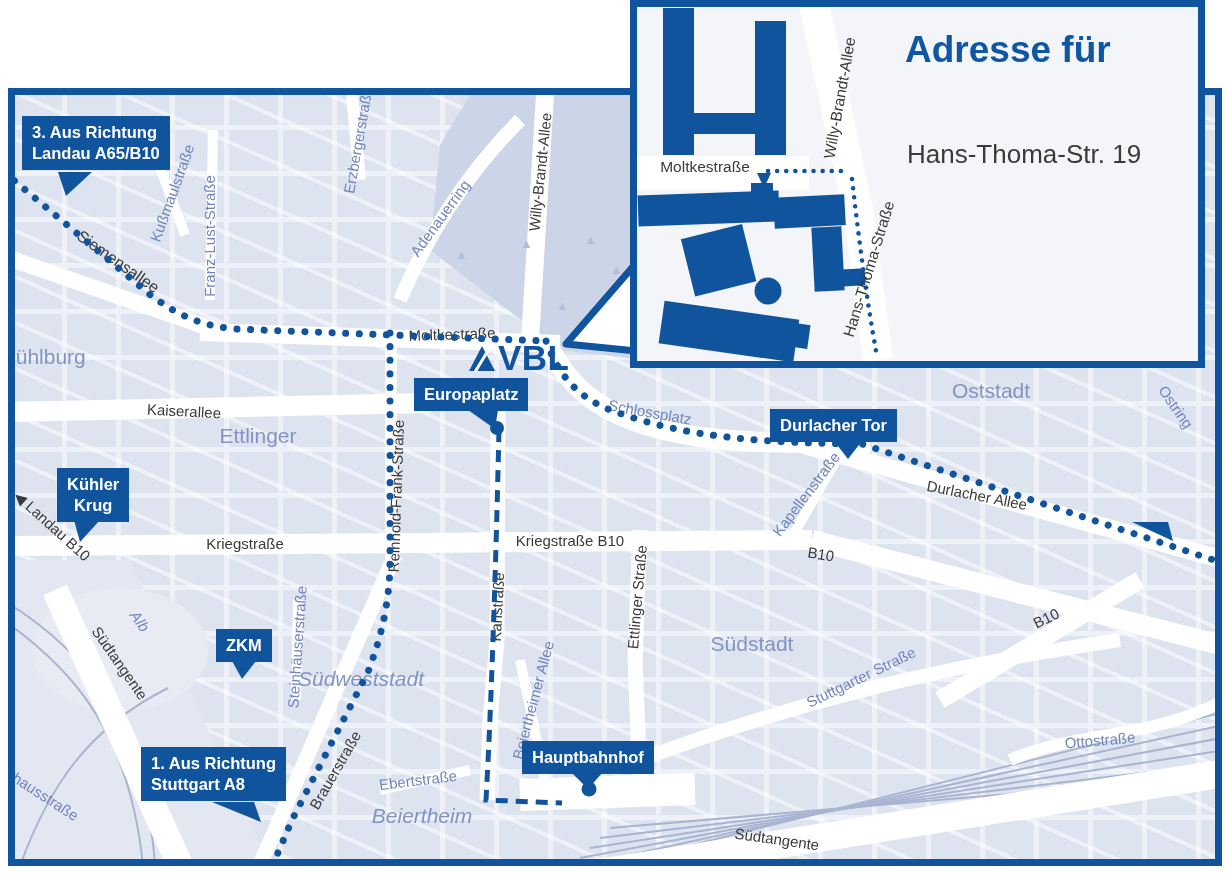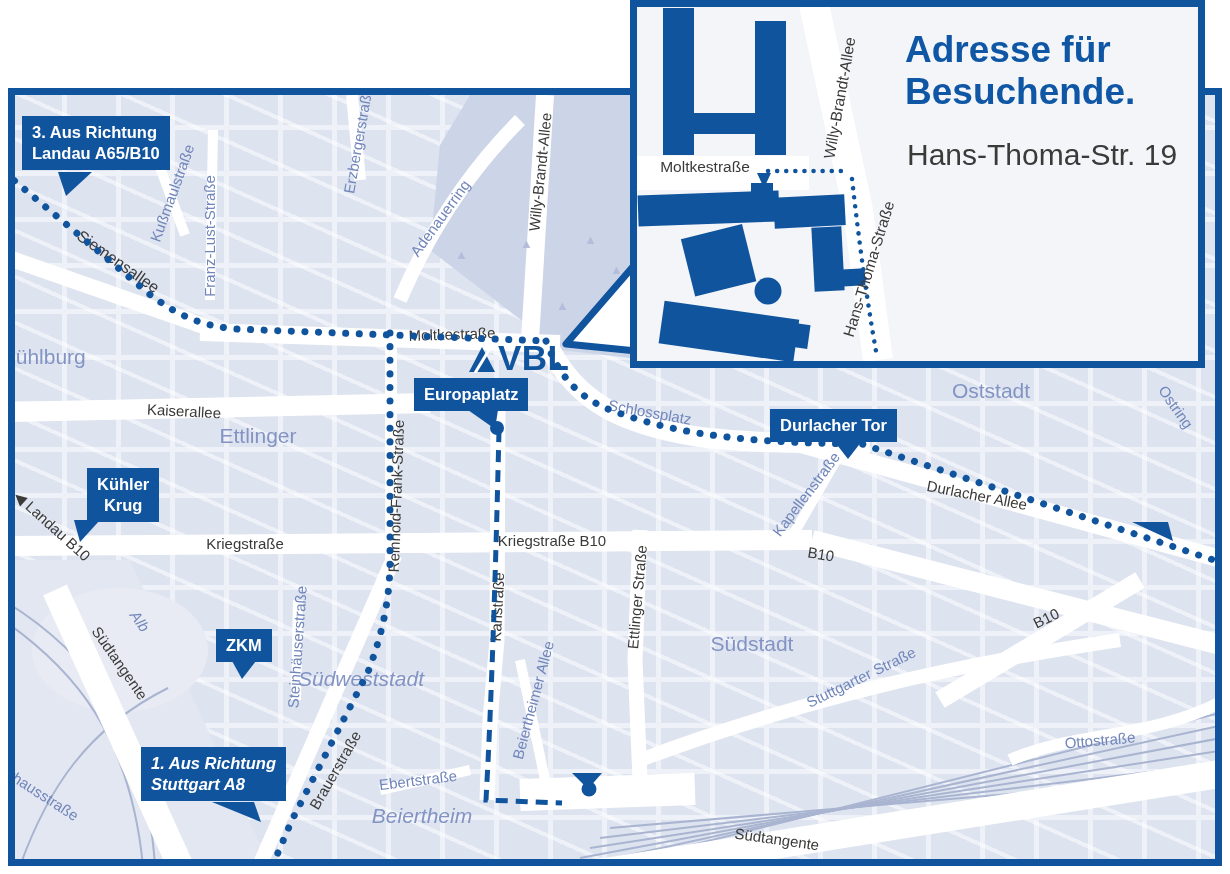--- a/index.html
+++ b/index.html
@@ -20,29 +20,29 @@
   .street{position:absolute;white-space:nowrap;font-size:15px;color:#3a3a39;transform-origin:center;}
   .street.blue{color:#7085ba;}
   .street.it{font-style:italic;}
   .district{position:absolute;white-space:nowrap;font-size:21px;color:#8394c4;transform-origin:center;}
   
   .badge{position:absolute;background:#11549e;color:#fff;font-weight:bold;font-size:16.5px;
          line-height:21px;padding:6px 10px;width:max-content;z-index:6;}
   .badge span{display:block;}
   .badge.center{text-align:center;}
   
-  #vbl{position:absolute;display:flex;align-items:flex-end;z-index:6;}
+  #vbl{position:absolute;display:flex;align-items:center;z-index:6;}
   #vbl .vbl-text{color:#11549e;font-weight:bold;font-size:35px;line-height:30px;letter-spacing:.5px;}
   
   #inset{position:absolute;left:630px;top:0;width:575px;height:368px;background:#f3f5f9;
          border:7px solid #11549e;box-sizing:border-box;z-index:60;}
   #inset .in-label{position:absolute;white-space:nowrap;font-size:15.5px;color:#3a3a39;}
   #inset-title{position:absolute;left:268px;top:22px;font-size:37px;line-height:42px;
                font-weight:bold;color:#0f57a5;white-space:nowrap;}
-  #inset-addr{position:absolute;left:270px;top:130px;font-size:30px;line-height:35px;color:#3a3a39;white-space:nowrap;}
+  #inset-addr{position:absolute;left:270px;top:130px;font-size:26px;line-height:35px;color:#3a3a39;white-space:nowrap;}
   #callout-tail{position:absolute;left:0;top:0;z-index:50;pointer-events:none;}
   #map-border{position:absolute;inset:0;border:7px solid #11549e;z-index:40;pointer-events:none;}
   .tree{position:absolute;color:#b4beda;font-size:13px;z-index:3;}
   .layer{position:absolute;left:0;top:0;}
 </style>
 </head>
 <body>
 
 <div id="stage">
 
@@ -110,21 +110,21 @@
     <div class="street blue" style="left:201px;top:148px;transform:translate(-50%,-50%) rotate(-90deg);">Franz-Lust-Straße</div>
     <div class="street blue" style="left:350px;top:52px;transform:translate(-50%,-50%) rotate(-80deg);">Erzbergerstraße</div>
     <div class="street blue" style="left:432px;top:130px;transform:translate(-50%,-50%) rotate(-54deg);">Adenauerring</div>
     <div class="street" style="left:532px;top:84px;transform:translate(-50%,-50%) rotate(-84deg);">Willy-Brandt-Allee</div>
     <div class="street" style="left:444px;top:246px;transform:translate(-50%,-50%) rotate(-2deg);">Moltkestraße</div>
     <div class="street" style="left:176px;top:323px;transform:translate(-50%,-50%) rotate(3deg);">Kaiserallee</div>
     <div class="street blue" style="left:642px;top:324px;transform:translate(-50%,-50%) rotate(10deg);">Schlossplatz</div>
     <div class="street" style="left:969px;top:407px;transform:translate(-50%,-50%) rotate(11deg);">Durlacher Allee</div>
     <div class="street blue" style="left:798px;top:406px;transform:translate(-50%,-50%) rotate(-53deg);">Kapellenstraße</div>
     <div class="street" style="left:237px;top:455px;transform:translate(-50%,-50%);">Kriegstraße</div>
-    <div class="street" style="left:544px;top:452px;transform:translate(-50%,-50%);">Kriegstraße B10</div>
+    <div class="street" style="left:562px;top:452px;transform:translate(-50%,-50%);">Kriegstraße B10</div>
     <div class="street" style="left:813px;top:466px;transform:translate(-50%,-50%) rotate(9deg);">B10</div>
     <div class="street" style="left:1038px;top:530px;transform:translate(-50%,-50%) rotate(-26deg);">B10</div>
     <div class="street" style="left:388px;top:408px;transform:translate(-50%,-50%) rotate(-88deg);">Reinhold-Frank-Straße</div>
     <div class="street" style="left:489px;top:519px;transform:translate(-50%,-50%) rotate(-87deg);">Karlstraße</div>
     <div class="street" style="left:629px;top:509px;transform:translate(-50%,-50%) rotate(-85deg);">Ettlinger Straße</div>
     <div class="street blue" style="left:525px;top:612px;transform:translate(-50%,-50%) rotate(-75deg);">Beiertheimer Allee</div>
     <div class="street blue" style="left:289px;top:559px;transform:translate(-50%,-50%) rotate(-86deg);">Steinhäuserstraße</div>
     <div class="street" style="left:327px;top:682px;transform:translate(-50%,-50%) rotate(-60deg);">Brauerstraße</div>
     <div class="street blue" style="left:410px;top:692px;transform:translate(-50%,-50%) rotate(-7deg);">Ebertstraße</div>
     <div class="street" style="left:112px;top:575px;transform:translate(-50%,-50%) rotate(55deg);">Südtangente</div>
@@ -161,33 +161,36 @@
         <polygon points="1124,434 1160,434 1165,453"></polygon>
       </g>
       <circle cx="489" cy="340" r="7" fill="#11549e"></circle>
       <circle cx="581" cy="701" r="7.5" fill="#11549e"></circle>
     </svg>
 
     <div class="badge" style="left:14px;top:28px;">
       <span>3. Aus Richtung</span>
       <span>Landau A65/B10</span>
     </div>
-    <div class="badge center" style="left:49px;top:380px;margin-left:30px;">
+    <div class="badge center" style="left:49px;top:380px;">
       <span>Kühler</span>
       <span>Krug</span>
     </div>
     <div class="badge center" style="left:208px;top:541px;">
       <span>ZKM</span>
     </div>
-    <div class="badge" style="left:133px;top:659px;font-style:italic;">
+    <div class="badge" style="left:133px;top:659px;">
       <span>1. Aus Richtung</span>
       <span>Stuttgart A8</span>
     </div>
     <div class="badge" style="left:406px;top:290px;">
       <span>Europaplatz</span>
+    </div>
+    <div class="badge" style="left:514px;top:653px;">
+      <span>Hauptbahnhof</span>
     </div>
     <div class="badge" style="left:762px;top:321px;">
       <span>Durlacher Tor</span>
     </div>
 
     <div id="vbl" style="left:460px;top:255px;">
       <svg width="30" height="27">
         <polygon points="1,26 14,1 27,26" fill="#11549e"></polygon>
         <line x1="7" y1="27" x2="21" y2="4" stroke="#ffffff" stroke-width="3"></line>
       </svg>
@@ -229,20 +232,19 @@
         <path d="M 131,164 L 212,164"></path>
         <path d="M 215,172 C 222,234 230,294 239,344"></path>
       </g>
       <polygon points="120,166 134,166 127,181" fill="#11549e"></polygon>
     </svg>
     <div class="in-label" style="left:68px;top:160px;transform:translate(-50%,-50%);">Moltkestraße</div>
     <div class="in-label" style="left:203px;top:91px;transform:translate(-50%,-50%) rotate(-80deg);">Willy-Brandt-Allee</div>
     <div class="in-label" style="left:232px;top:262px;transform:translate(-50%,-50%) rotate(-73deg);">Hans-Thoma-Straße</div>
     <div id="inset-title">
       <div>Adresse für</div>
-      <div>Besuchende.</div>
     </div>
     <div id="inset-addr">
       <div>Hans-Thoma-Str. 19</div>
     </div>
   </div>
 
 </div>
 
 </body></html>

